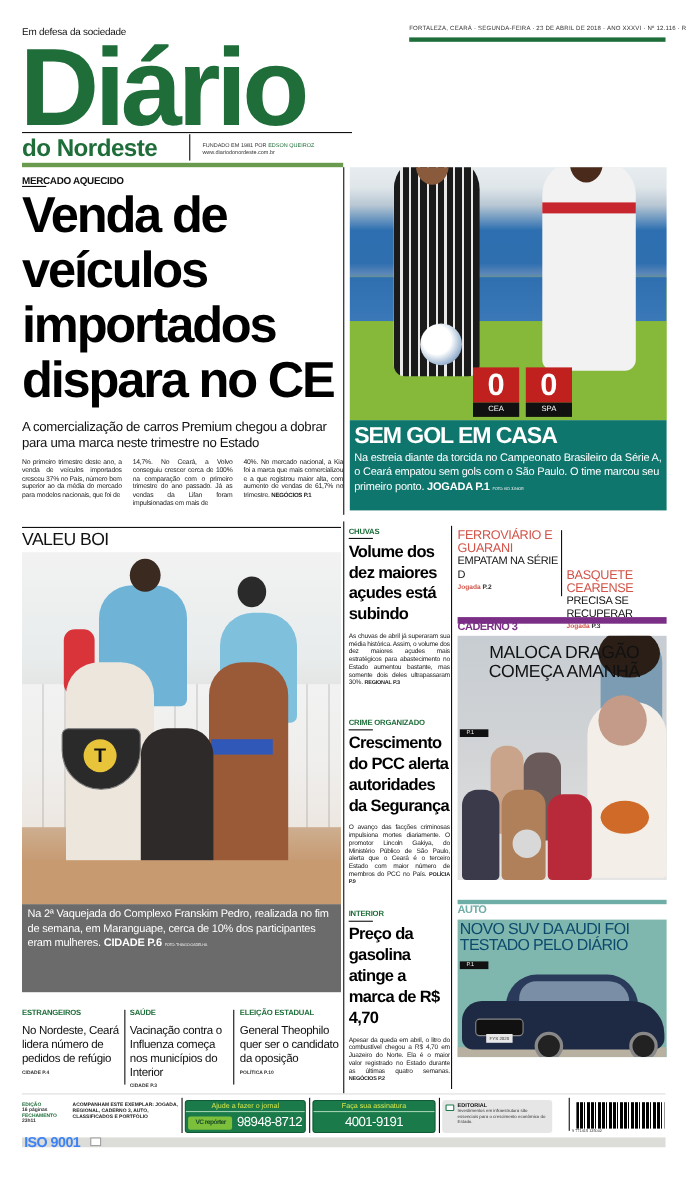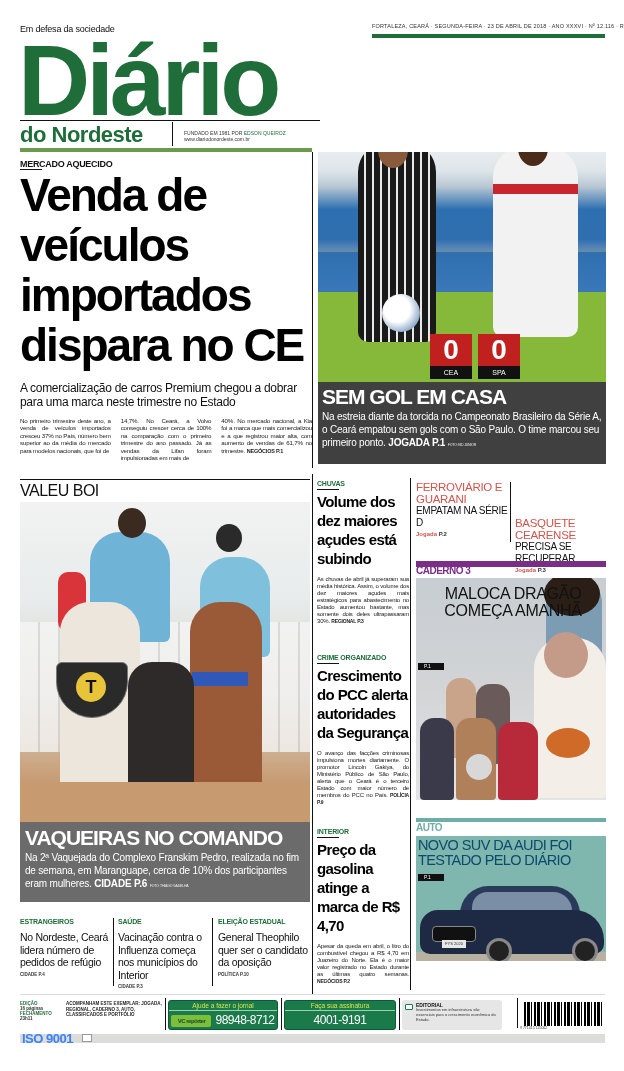--- a/index.html
+++ b/index.html
@@ -39,21 +39,21 @@
   .player-light { position: absolute; left: 175px; top: -5px; width: 85px; height: 190px; border-radius: 30px 30px 10px 10px; background: #f2f2f2; }
   .player-light-band { position: absolute; left: 175px; top: 32px; width: 85px; height: 10px; background: #c8262e; }
   .player-light-head { position: absolute; left: 200px; top: -22px; width: 30px; height: 36px; border-radius: 50%; background: #4a2a1a; }
   .ball { position: absolute; left: 64px; top: 142px; width: 38px; height: 38px; border-radius: 50%; background: radial-gradient(circle at 40% 40%, #ffffff 0 40%, #9bb4d0 70%, #2e4f82 100%); }
   .grass-hint { position: absolute; left: 0; top: 100px; width: 100%; height: 40px; background: linear-gradient(180deg, #2f6fb0, #3a78b8); }
   .grass { position: absolute; left: 0; top: 140px; width: 100%; height: 120px; background: #86b93a; }
   .score-box { position: absolute; top: 182px; width: 42px; height: 46px; }
   .score-num { height: 32px; background: #c0201e; color: #fff; font-weight: 900; font-size: 28px; line-height: 32px; text-align: center; }
   .score-team { height: 13px; background: #111; color: #fff; font-size: 7px; line-height: 13px; text-align: center; }
 
-  .caption-foot { left: 318px; top: 382px; width: 288px; height: 82px; background: #404040; padding: 2px 4px; color: #fff; }
+  .caption-foot { left: 318px; top: 382px; width: 288px; height: 82px; background: #0f766e; padding: 2px 4px; color: #fff; }
   .caption-title { font-weight: 900; font-size: 21px; line-height: 26px; letter-spacing: -1px; color: #fff; }
   .caption-text { font-size: 10px; line-height: 13px; color: #fff; letter-spacing: -0.2px; }
   .caption-text b { font-weight: 900; }
   .caption-credit { font-size: 3.5px; color: #eee; }
 
   .hrule { height: 1px; background: #111; }
 
   
   .section-title-light { left: 20px; top: 482px; font-size: 16px; color: #111; letter-spacing: -0.5px; }
   .photo-boi { left: 20px; top: 502px; width: 290px; height: 320px; overflow: hidden;
@@ -211,21 +211,20 @@
   <div class="rider2-head"></div>
   <div class="horse-white"></div>
   <div class="saddle-pad"></div>
   <div class="saddle-logo">T</div>
   <div class="horse-brown"></div>
   <div class="horse-blue-pad"></div>
   <div class="bull"></div>
   <div class="dirt"></div>
 </div>
 <div class="abs caption-boi">
-  <div class="caption-title">VAQUEIRAS NO COMANDO</div>
   <div class="caption-text"><span>Na 2ª Vaquejada do Complexo Franskim Pedro, realizada no fim de semana, em Maranguape, cerca de 10% dos participantes eram mulheres. </span><b>CIDADE P.6</b> <span class="caption-credit">FOTO: THIAGO GADELHA</span></div>
 </div>
 
 <div class="abs mini" style="left:20px;">
   <div class="mini-kicker">ESTRANGEIROS</div>
   <div class="mini-title">No Nordeste, Ceará lidera número de pedidos de refúgio</div>
   <div class="mini-ref">CIDADE P.4</div>
 </div>
 <div class="abs vline" style="left:113px; top:918px; height:68px;"></div>
 <div class="abs mini" style="left:118px;">

